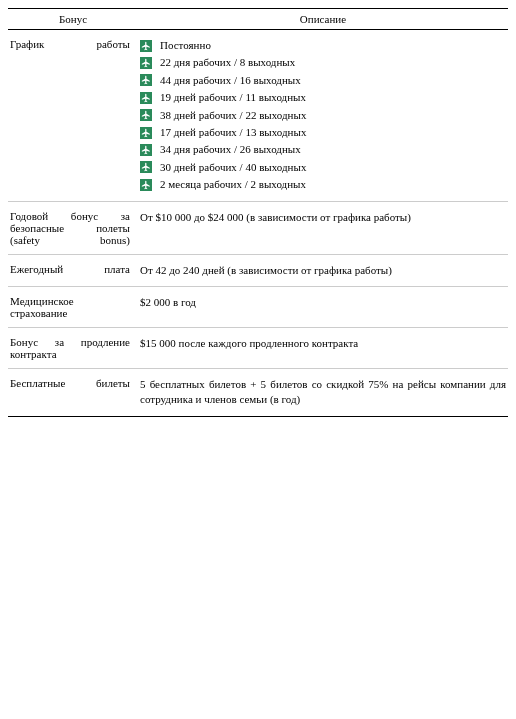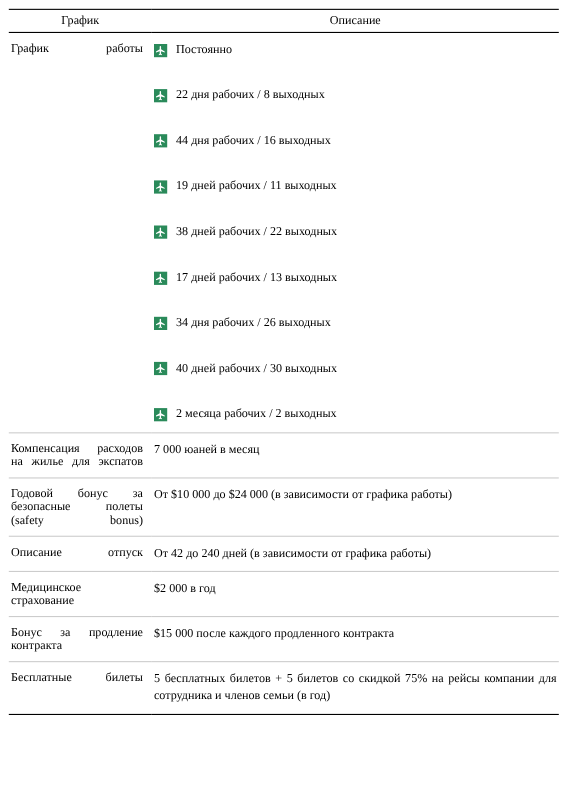--- a/index.html
+++ b/index.html
@@ -37,21 +37,21 @@
     text-align-last: justify;
     padding-right: 8px;
   }
   td.desc {
     text-align: justify;
     line-height: 1.4;
   }
   .schedule-list {
     display: flex;
     flex-direction: column;
-    gap: 26px;
+    gap: 2px;
   }
   .schedule-item {
     display: flex;
     align-items: center;
     gap: 8px;
   }
   .plane-icon {
     display: inline-flex;
     width: 12px;
     height: 12px;
@@ -65,21 +65,21 @@
     height: 10px;
     display: block;
   }
 </style>
 </head>
 <body>
 
 <table>
   <thead>
     <tr>
-      <th>График</th>
+      <th>Бонус</th>
       <th>Описание</th>
     </tr>
   </thead>
   <tbody id="tbody">
       <tr>
         <td class="label">График работы</td>
         <td class="desc">
           <div class="schedule-list">
             <div class="schedule-item">
               <span class="plane-icon">
@@ -136,43 +136,39 @@
                 </svg>
               </span>
               <span>34 дня рабочих / 26 выходных</span>
             </div>
             <div class="schedule-item">
               <span class="plane-icon">
                 <svg viewBox="0 0 24 24">
                   <path fill="#fff" d="M21 16v-2l-8-5V3.5a1.5 1.5 0 0 0-3 0V9l-8 5v2l8-2.5V19l-2 1.5V22l3.5-1 3.5 1v-1.5L13 19v-5.5l8 2.5z"></path>
                 </svg>
               </span>
-              <span>40 дней рабочих / 30 выходных</span>
+              <span>30 дней рабочих / 40 выходных</span>
             </div>
             <div class="schedule-item">
               <span class="plane-icon">
                 <svg viewBox="0 0 24 24">
                   <path fill="#fff" d="M21 16v-2l-8-5V3.5a1.5 1.5 0 0 0-3 0V9l-8 5v2l8-2.5V19l-2 1.5V22l3.5-1 3.5 1v-1.5L13 19v-5.5l8 2.5z"></path>
                 </svg>
               </span>
               <span>2 месяца рабочих / 2 выходных</span>
             </div>
           </div>
         </td>
       </tr>
       <tr>
-        <td class="label">Компенсация расходов на жилье для экспатов</td>
-        <td class="desc">7 000 юаней в месяц</td>
-      </tr>
-      <tr>
         <td class="label">Годовой бонус за безопасные полеты (safety bonus)</td>
         <td class="desc">От $10 000 до $24 000 (в зависимости от графика работы)</td>
       </tr>
       <tr>
-        <td class="label">Описание отпуск</td>
+        <td class="label">Ежегодный плата</td>
         <td class="desc">От 42 до 240 дней (в зависимости от графика работы)</td>
       </tr>
       <tr>
         <td class="label">Медицинское страхование</td>
         <td class="desc">$2 000 в год</td>
       </tr>
       <tr>
         <td class="label">Бонус за продление контракта</td>
         <td class="desc">$15 000 после каждого продленного контракта</td>
       </tr>

